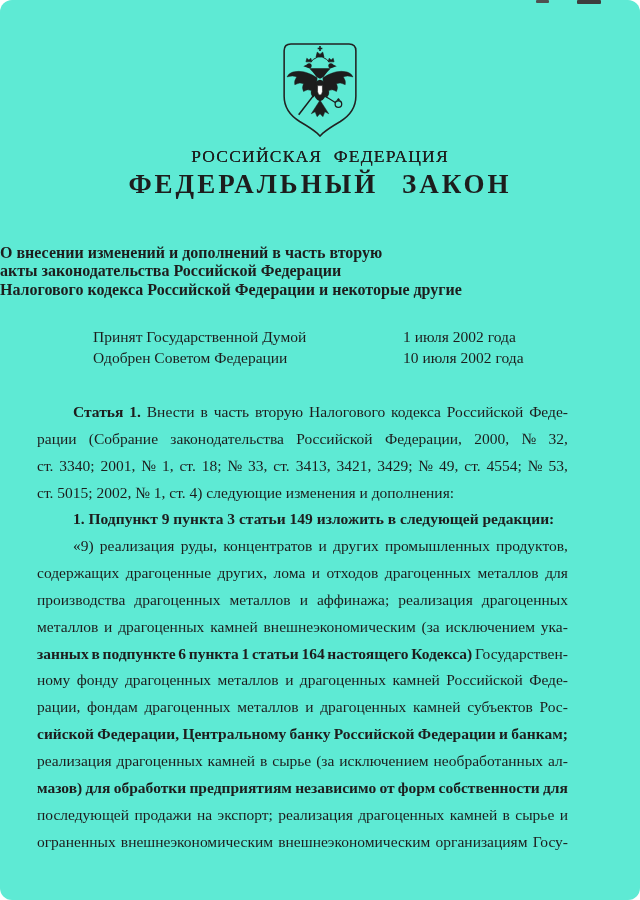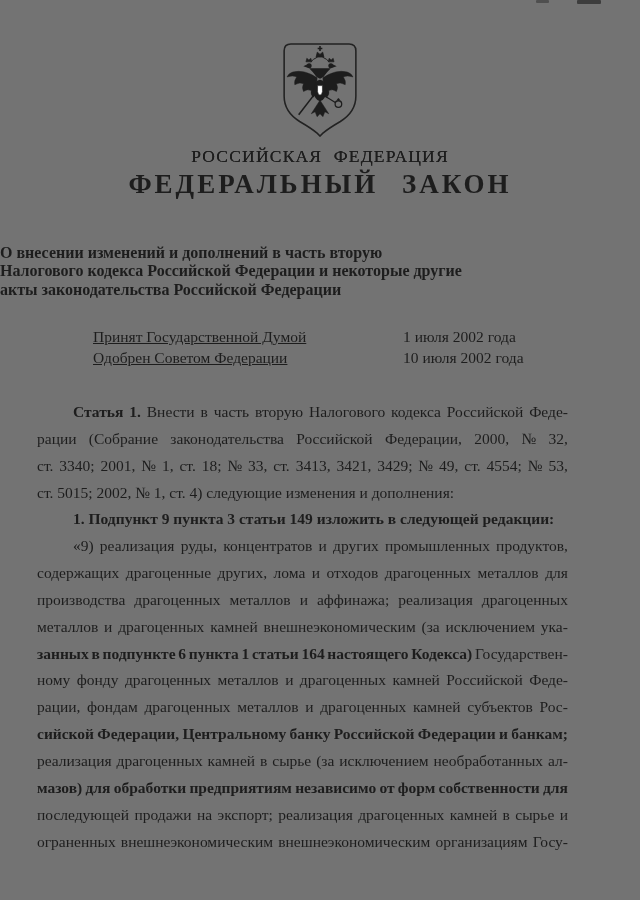--- a/index.html
+++ b/index.html
@@ -1,38 +1,38 @@
 <!DOCTYPE html>
 <html><head>
 <meta charset="utf-8">
 <style>
   html,body{margin:0;padding:0;background:#fff;}
   .page{
-    position:relative;width:640px;height:900px;background:#737373;
-    font-family:"Liberation Serif",serif;color:#1d1d1d;overflow:hidden;
+    position:relative;width:640px;height:900px;background:#5eead4;
+    font-family:"Liberation Serif",serif;color:#1d1d1d;overflow:hidden;border-radius:12px;
   }
   .scan-mark{position:absolute;top:0;border-radius:1px;}
   .scan-mark.m1{left:536px;width:13px;height:3px;background:#4f4f4f;}
   .scan-mark.m2{left:577px;width:24px;height:4px;background:#3d3d3d;}
   .emblem{display:block;margin:42px auto 0 auto;}
   .country{
     text-align:center;font-size:17.5px;letter-spacing:1.2px;margin-top:9px;
     text-shadow:0 0 .4px currentColor;word-spacing:6px;
   }
   .doctype{
     text-align:center;font-size:27px;font-weight:700;letter-spacing:3px;
     word-spacing:14px;margin-top:2px;
   }
   .title{
     margin-top:44px;text-align:left;font-weight:700;font-size:16px;
     line-height:18.4px;
   }
   .adoption{margin:28px 0 0 93px;font-size:15.5px;line-height:20.4px;}
   .arow{display:flex;}
-  .alabel{width:310px;text-decoration:underline;}
+  .alabel{width:310px;}
   .body-text{margin:31px 0 0 37px;width:531px;font-size:15.5px;}
   .bline{height:26.85px;line-height:26.85px;white-space:pre;}
   .bline.just{display:flex;justify-content:space-between;white-space:normal;}
   .bline.ind{padding-left:36px;}
   .b{font-weight:700;}
 </style>
 </head>
 <body>
 
 <div class="page">
@@ -63,22 +63,22 @@
       <circle cx="59" cy="64" r="3.4" fill="none" stroke-width="1.3"></circle>
       <path d="M59 60.6 V58 M57.5 59.2 h3" fill="none" stroke-width="1"></path>
     </g>
   </svg>
 
   <div class="country">РОССИЙСКАЯ ФЕДЕРАЦИЯ</div>
   <div class="doctype">ФЕДЕРАЛЬНЫЙ ЗАКОН</div>
 
   <div class="title">
     <div>О внесении изменений и дополнений в часть вторую</div>
+    <div>акты законодательства Российской Федерации</div>
     <div>Налогового кодекса Российской Федерации и некоторые другие</div>
-    <div>акты законодательства Российской Федерации</div>
   </div>
 
   <div class="adoption">
     <div class="arow">
       <span class="alabel">Принят Государственной Думой</span>
       <span class="adate">1 июля 2002 года</span>
     </div>
     <div class="arow">
       <span class="alabel">Одобрен Советом Федерации</span>
       <span class="adate">10 июля 2002 года</span>

